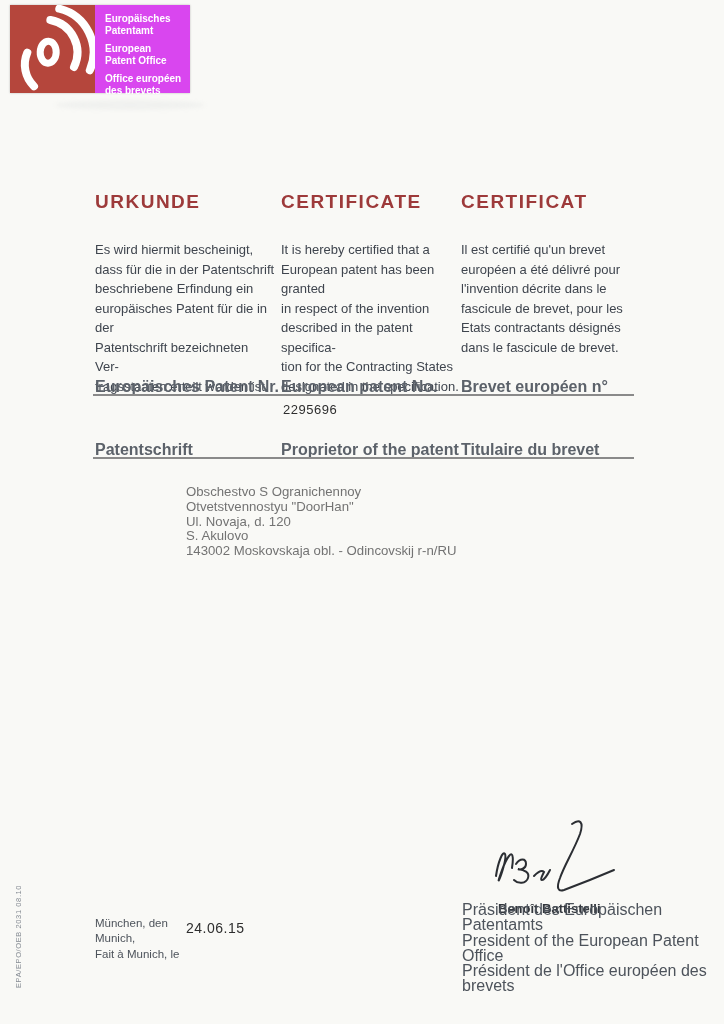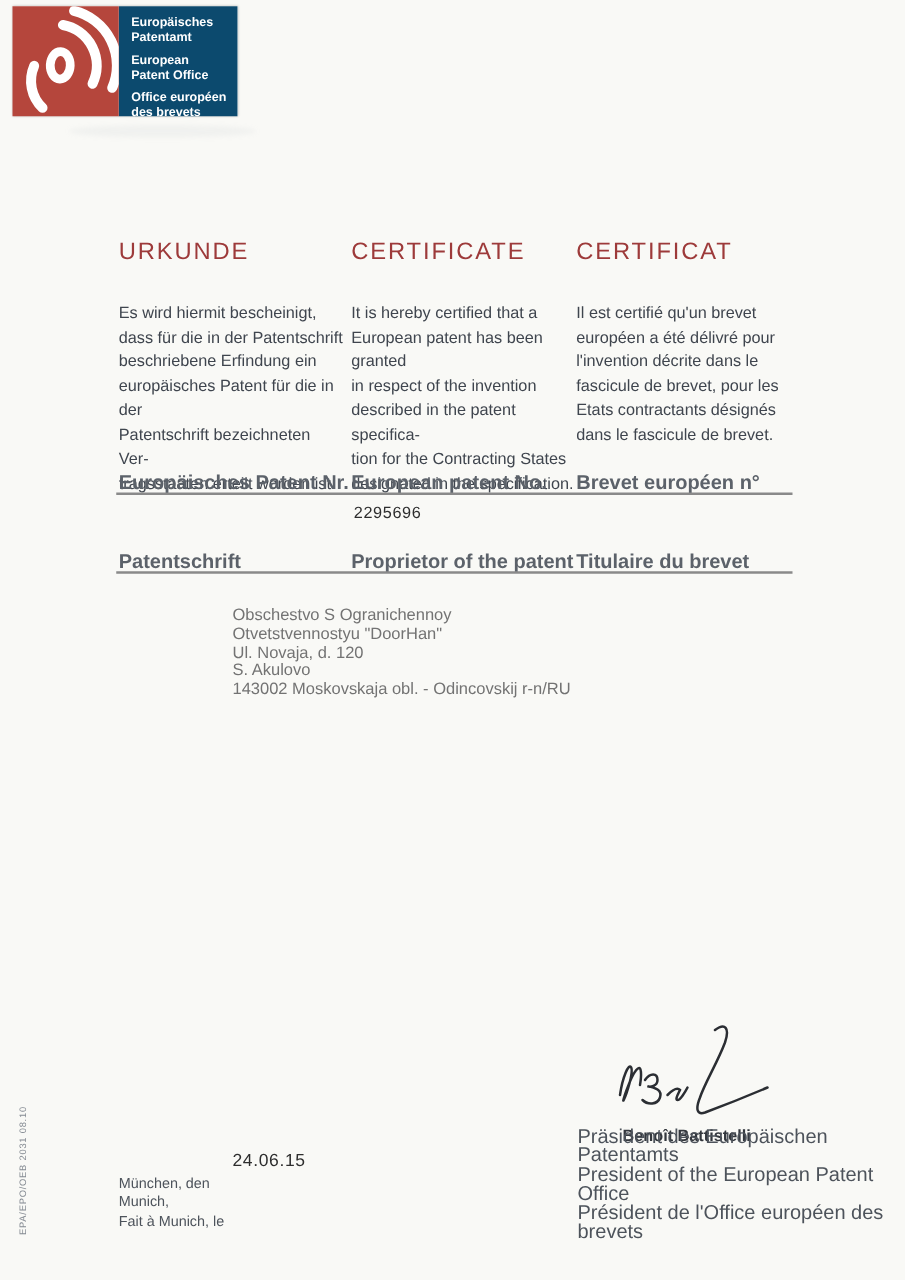--- a/index.html
+++ b/index.html
@@ -10,45 +10,45 @@
     margin: 0 auto;
     background: #f9f9f6;
     font-family: "Liberation Sans", sans-serif;
     color: #3f454e;
     overflow: hidden;
   }
   
   .logo { position: absolute; left: 10px; top: 5px; width: 180px; height: 88px; display: flex; box-shadow: 0 0 2px rgba(0,0,0,0.25); }
   .logo-red { width: 85px; height: 88px; background: #b5463c; position: relative; }
   .logo-red svg { position: absolute; left: 0; top: 0; }
-  .logo-slate { width: 95px; height: 88px; background: #0c4a6e; color: #ffffff; padding: 8px 0 0 10px; box-sizing: border-box; }
+  .logo-slate { width: 95px; height: 88px; background: #d946ef; color: #ffffff; padding: 8px 0 0 10px; box-sizing: border-box; }
   .logo-slate .grp { font-size: 10px; font-weight: bold; line-height: 11.5px; margin-bottom: 7px; white-space: pre-line; }
   
   .headings { position: absolute; top: 191px; left: 0; width: 724px; }
-  .heading { position: absolute; font-size: 19px; font-weight: normal; letter-spacing: 1.5px; color: #9d3a3a; }
+  .heading { position: absolute; font-size: 19px; font-weight: bold; letter-spacing: 1.5px; color: #9d3a3a; }
   .h-col1 { left: 95px; } .h-col2 { left: 281px; } .h-col3 { left: 461px; }
   
   .bodycols { position: absolute; top: 240px; left: 0; width: 724px; }
   .bodycol { position: absolute; width: 180px; font-size: 13px; line-height: 19.5px; color: #3f454e; white-space: pre-line; }
   
   .fieldlabels { position: absolute; left: 0; width: 724px; }
   .fieldlabel { position: absolute; font-size: 16px; color: #5c626a; font-weight: bold; }
   .row1 { top: 378px; } .row2 { top: 441px; }
   .rule { position: absolute; left: 93px; width: 541px; height: 2px; background: #8a8a8a; }
   .rule1 { top: 394px; } .rule2 { top: 457px; }
   
   .patent-number { position: absolute; left: 283px; top: 402px; font-size: 13px; color: #2e2e2e; letter-spacing: 0.5px; }
   .proprietor { position: absolute; left: 186px; top: 485px; font-size: 13.2px; line-height: 14.8px; color: #737373; white-space: pre-line; }
   .issue-date { position: absolute; left: 186px; top: 920px; font-size: 14px; color: #2e2e2e; letter-spacing: 0.5px; }
   
   .signature-svg { position: absolute; left: 468px; top: 818px; }
   .sig-name { position: absolute; left: 462px; top: 901px; font-size: 13px; font-weight: bold; color: #33373d; margin-left: 36px; }
   .sig-titles { position: absolute; left: 462px; top: 902px; font-size: 16px; line-height: 15.3px; color: #4d535b; white-space: pre-line; }
   
-  .place-lines { position: absolute; left: 95px; top: 940px; font-size: 11.5px; line-height: 15.3px; color: #4d535b; white-space: pre-line; }
+  .place-lines { position: absolute; left: 95px; top: 916px; font-size: 11.5px; line-height: 15.3px; color: #4d535b; white-space: pre-line; }
   
   .form-code {
     position: absolute; left: 14px; top: 988px;
     transform: rotate(-90deg); transform-origin: left top;
     font-size: 7.5px; letter-spacing: 0.6px; color: #858b93; white-space: nowrap;
   }
   
   .smudge { position: absolute; left: 55px; top: 100px; width: 150px; height: 10px;
     background: rgba(170,175,190,0.10); border-radius: 50%; filter: blur(2px); }
 </style>

